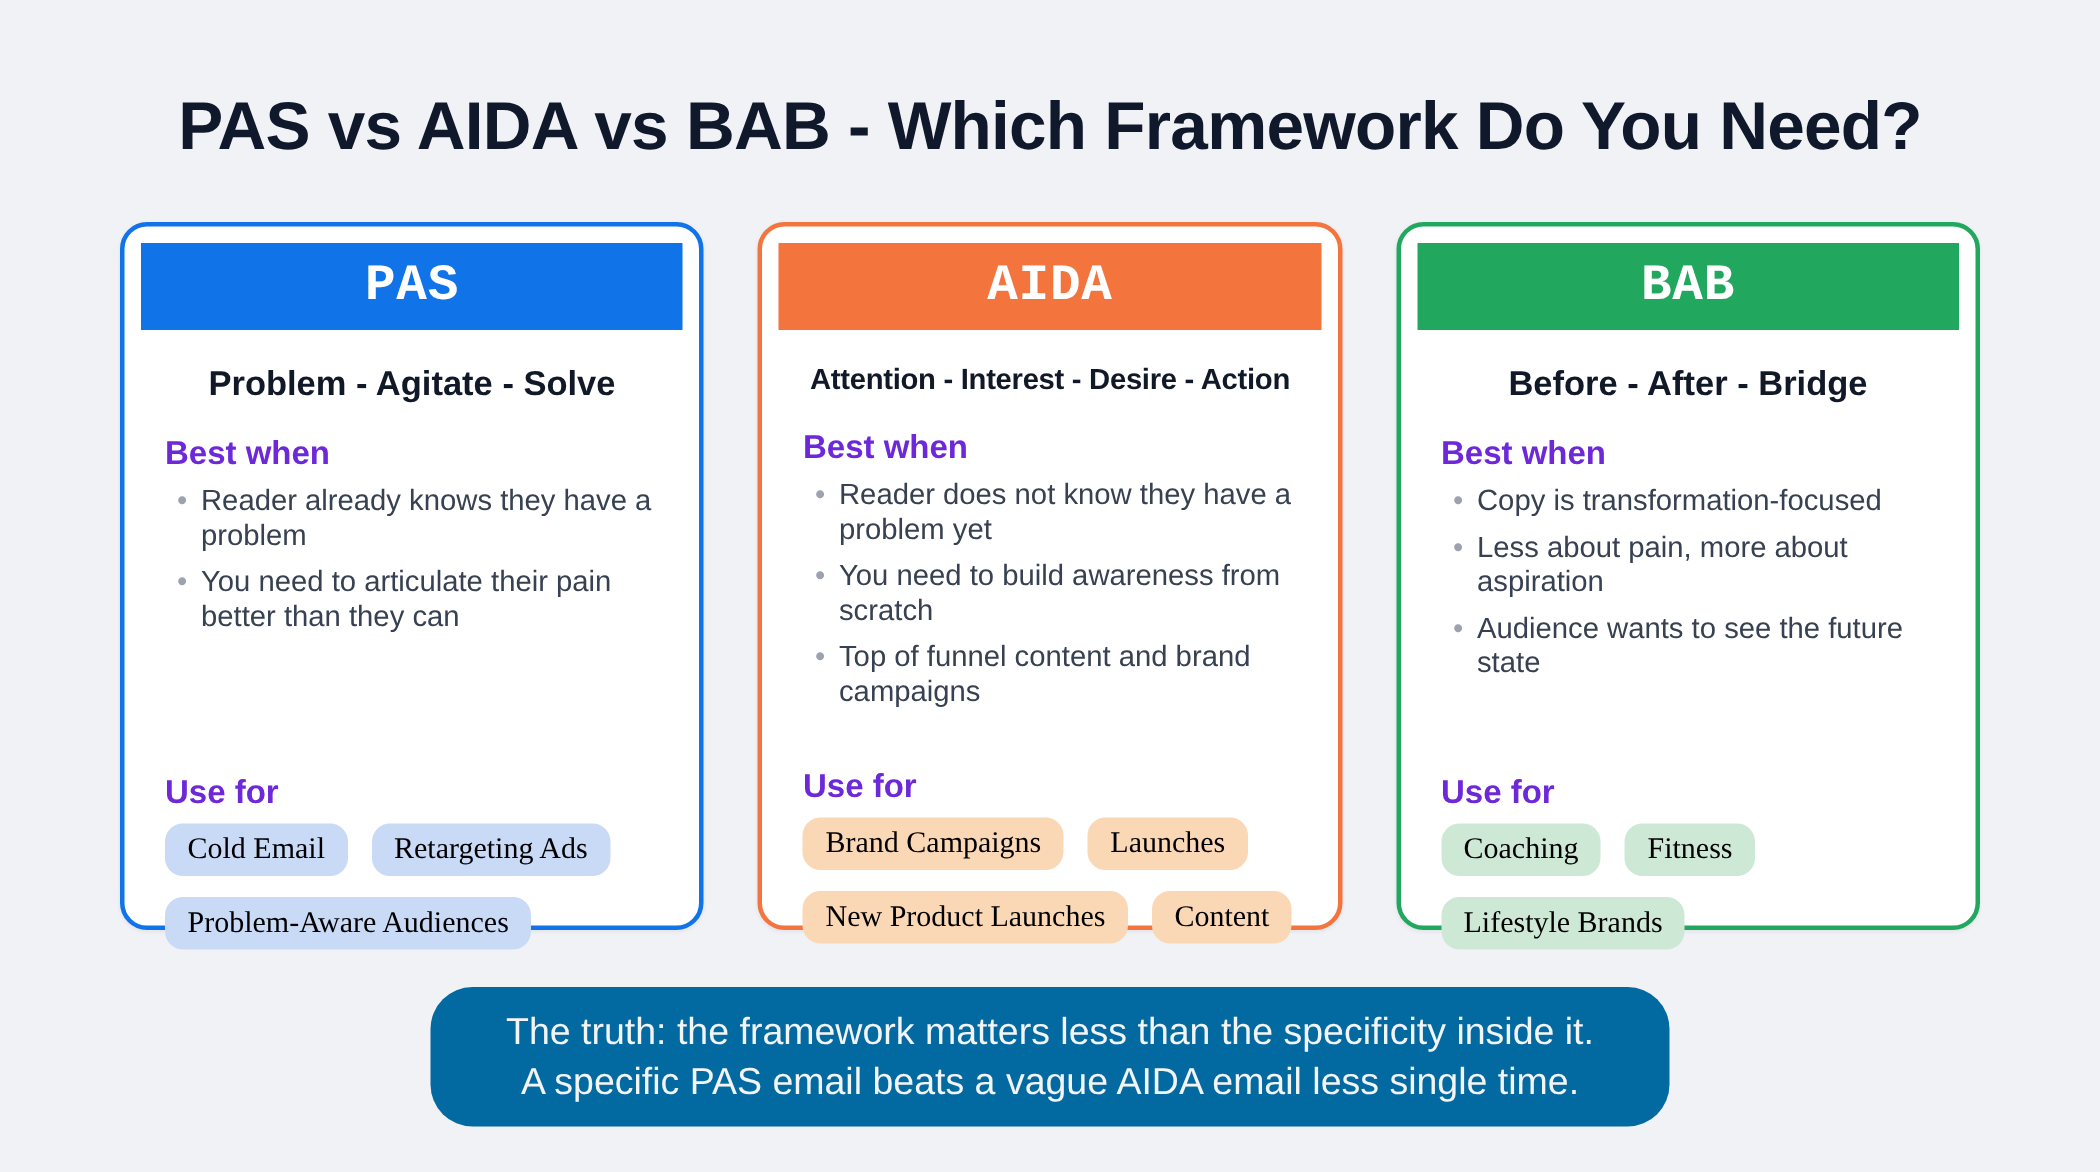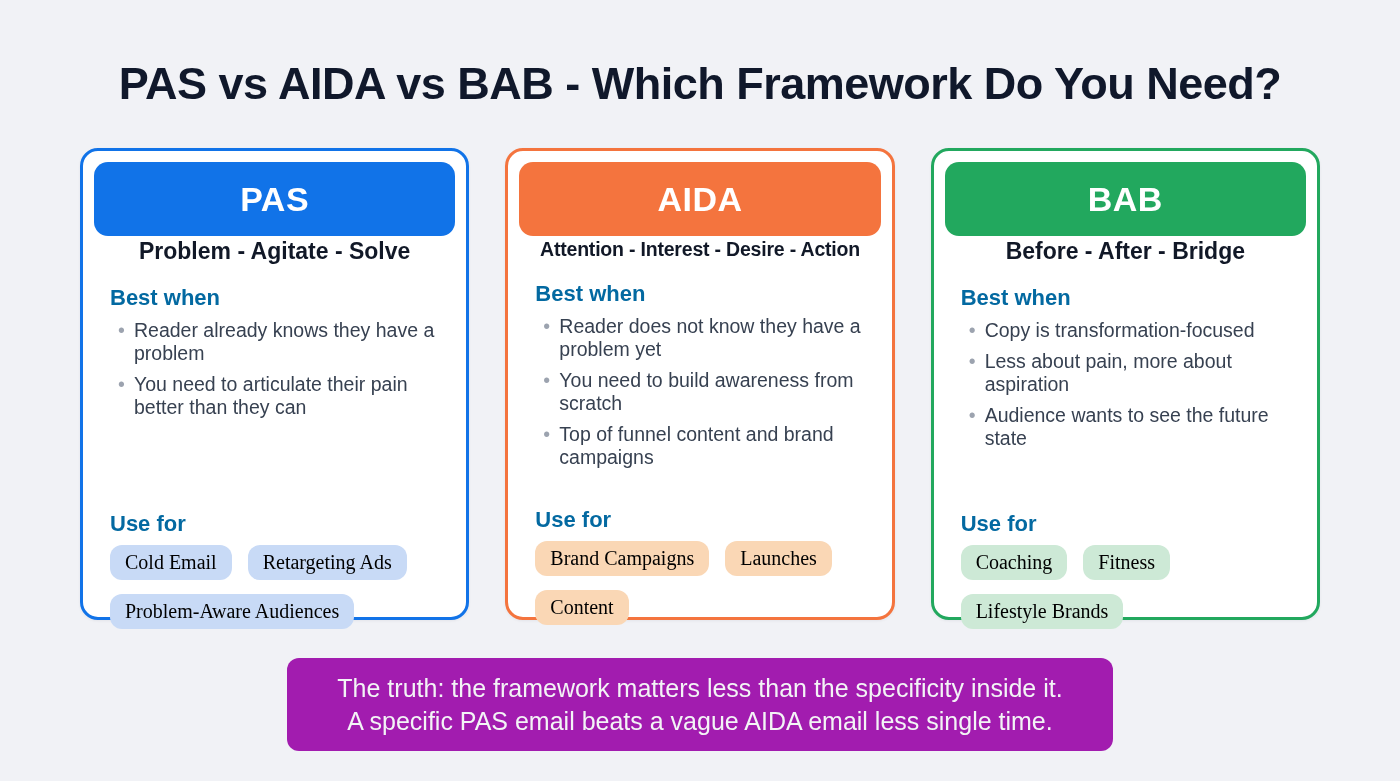--- a/index.html
+++ b/index.html
@@ -31,47 +31,48 @@
     width:392px;
     height:472px;
     background:#ffffff;
     border:3px solid var(--accent);
     border-radius:18px;
     padding:11px 11px 20px;
     box-shadow:0 1px 3px rgba(16,24,43,0.06);
   }
   .card-header {
     background:var(--accent);
-    border-radius:14px;
-    height:74px;
+    border-radius:0;
+    height:58px;
     display:flex;
     align-items:center;
     justify-content:center;
     color:#ffffff;
     font-size:34px;
     font-weight:800;
     letter-spacing:0.5px;
+    font-family:Liberation Mono, monospace;
   }
   .card-subtitle {
     text-align:center;
     font-size:23px;
     font-weight:700;
-    margin-top:2px;
+    margin-top:22px;
     color:#111827;
     white-space:nowrap;
   }
   .card[data-card-index="1"] .card-subtitle {
     font-size:19.5px;
     letter-spacing:-0.2px;
   }
   .section-heading {
     font-size:22px;
     font-weight:800;
     margin:20px 16px 8px;
-    color:#0369a1;
+    color:#6d28d9;
   }
   ul.bullets {
     margin:0 12px 0 22px;
     list-style:none;
     min-height:172px;
   }
   ul.bullets li {
     position:relative;
     padding-left:18px;
     font-size:19.5px;
@@ -145,20 +146,21 @@
       <div class="section-heading">Best when</div>
       <ul class="bullets">
         <li>Reader does not know they have a problem yet</li>
         <li>You need to build awareness from scratch</li>
         <li>Top of funnel content and brand campaigns</li>
       </ul>
       <div class="section-heading">Use for</div>
       <div class="pills">
         <span class="pill">Brand Campaigns</span>
         <span class="pill">Launches</span>
+        <span class="pill">New Product Launches</span>
         <span class="pill">Content</span>
       </div>
     </div>
 
     <div class="card" data-card-index="2" style="--accent: #22a85e; --pill-bg: #cde9d6;">
       <div class="card-header">BAB</div>
       <div class="card-subtitle">Before - After - Bridge</div>
       <div class="section-heading">Best when</div>
       <ul class="bullets">
         <li>Copy is transformation-focused</li>
@@ -168,18 +170,18 @@
       <div class="section-heading">Use for</div>
       <div class="pills">
         <span class="pill">Coaching</span>
         <span class="pill">Fitness</span>
         <span class="pill">Lifestyle Brands</span>
       </div>
     </div>
 
   </div>
 
-  <div class="footer-note" style="background: #a21caf; color: rgb(243, 244, 246);">
+  <div class="footer-note" style="background: #0369a1; color: rgb(243, 244, 246); border-radius: 28px;">
     <div>The truth: the framework matters less than the specificity inside it.</div>
     <div>A specific PAS email beats a vague AIDA email less single time.</div>
   </div>
 
 </div>
 
 </body></html>

